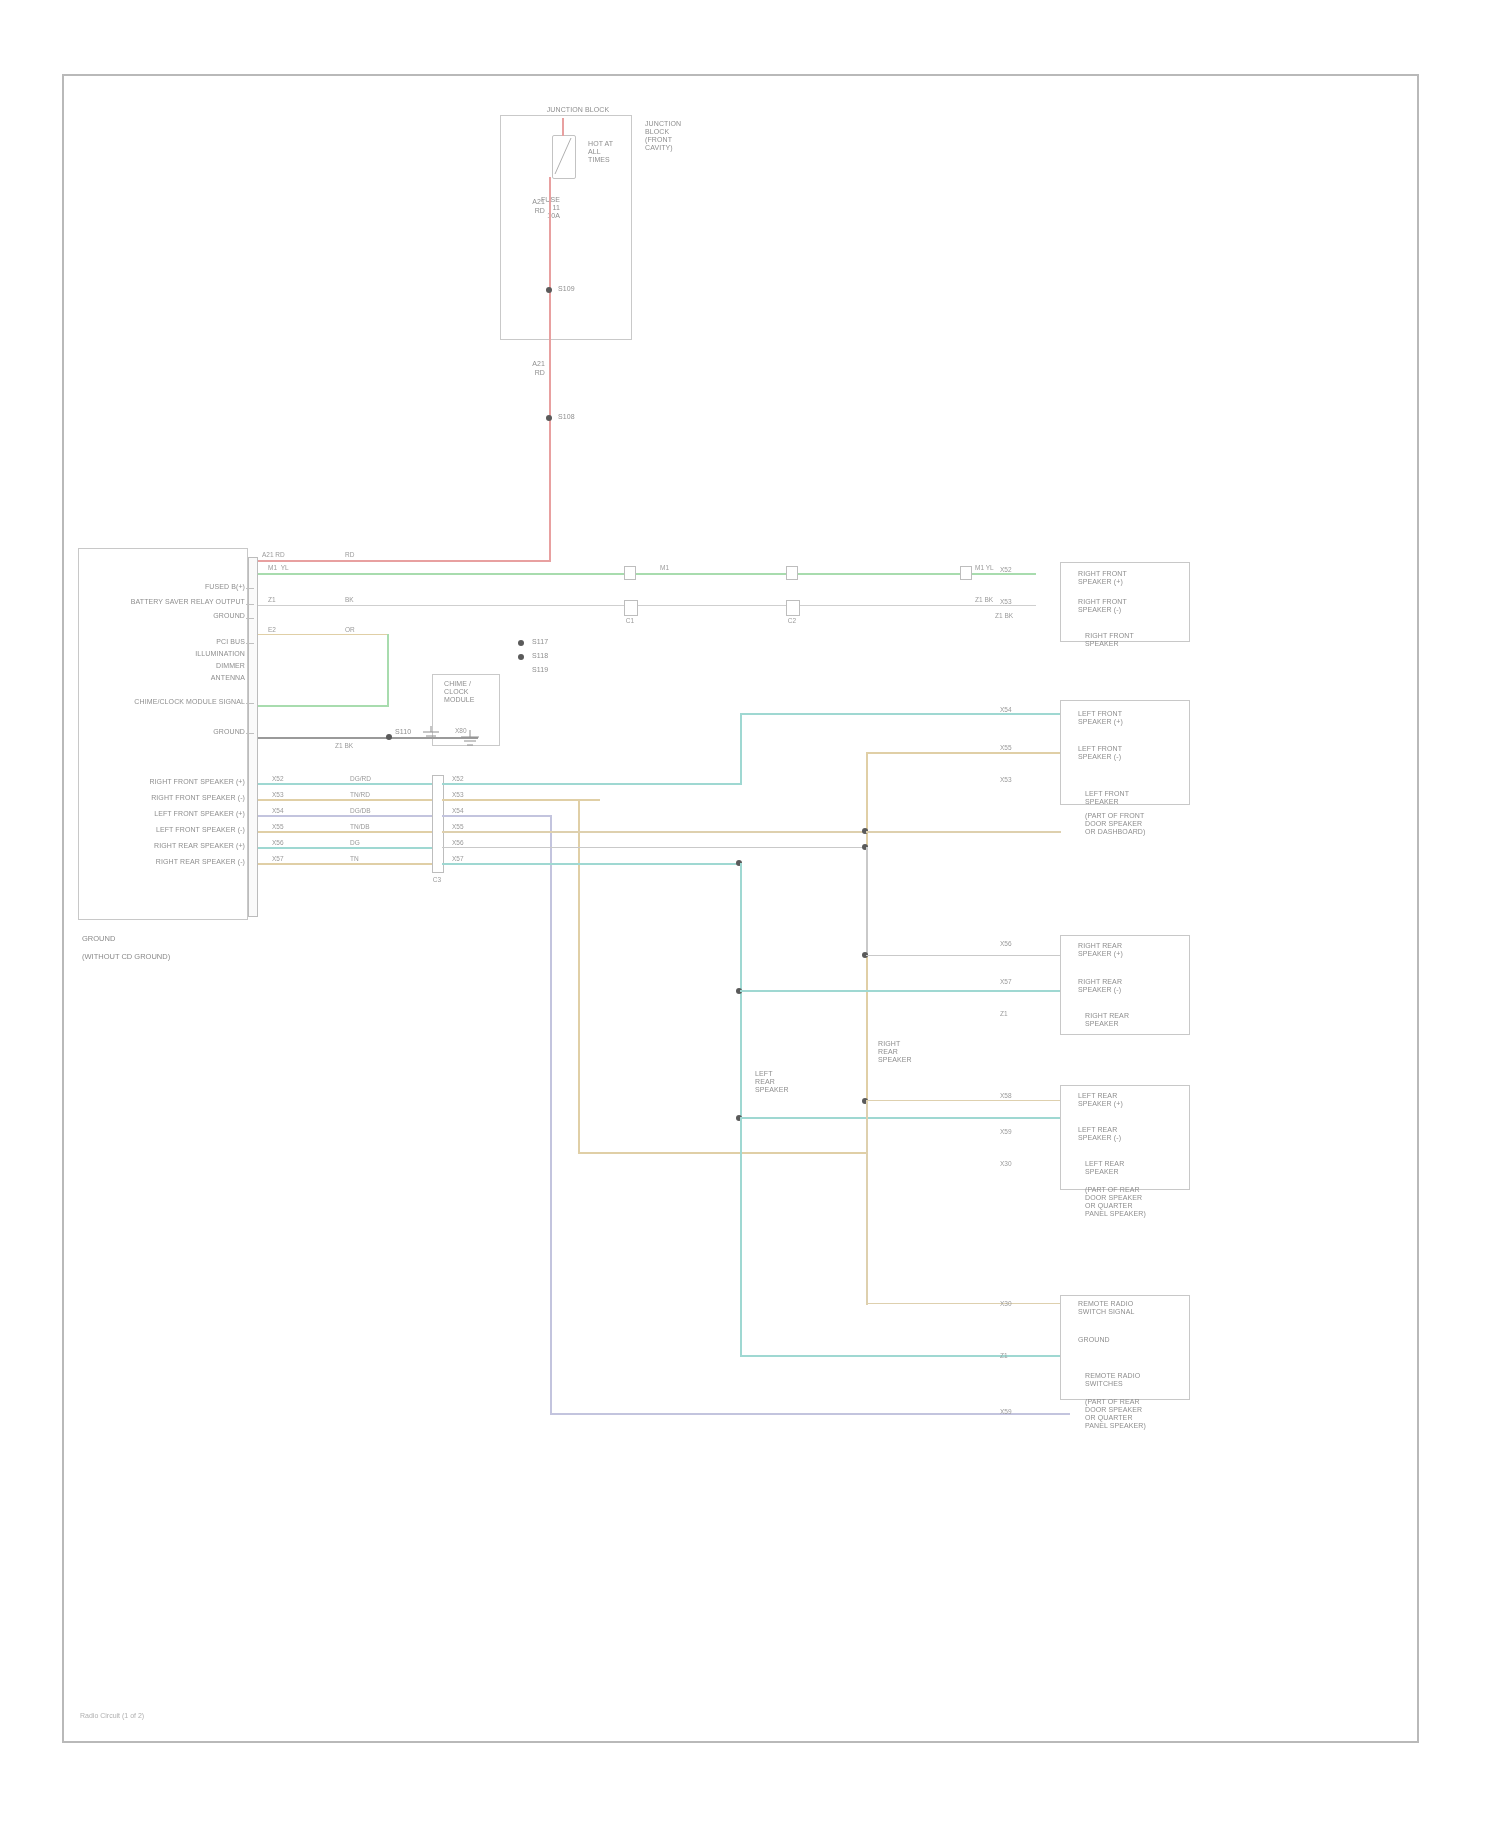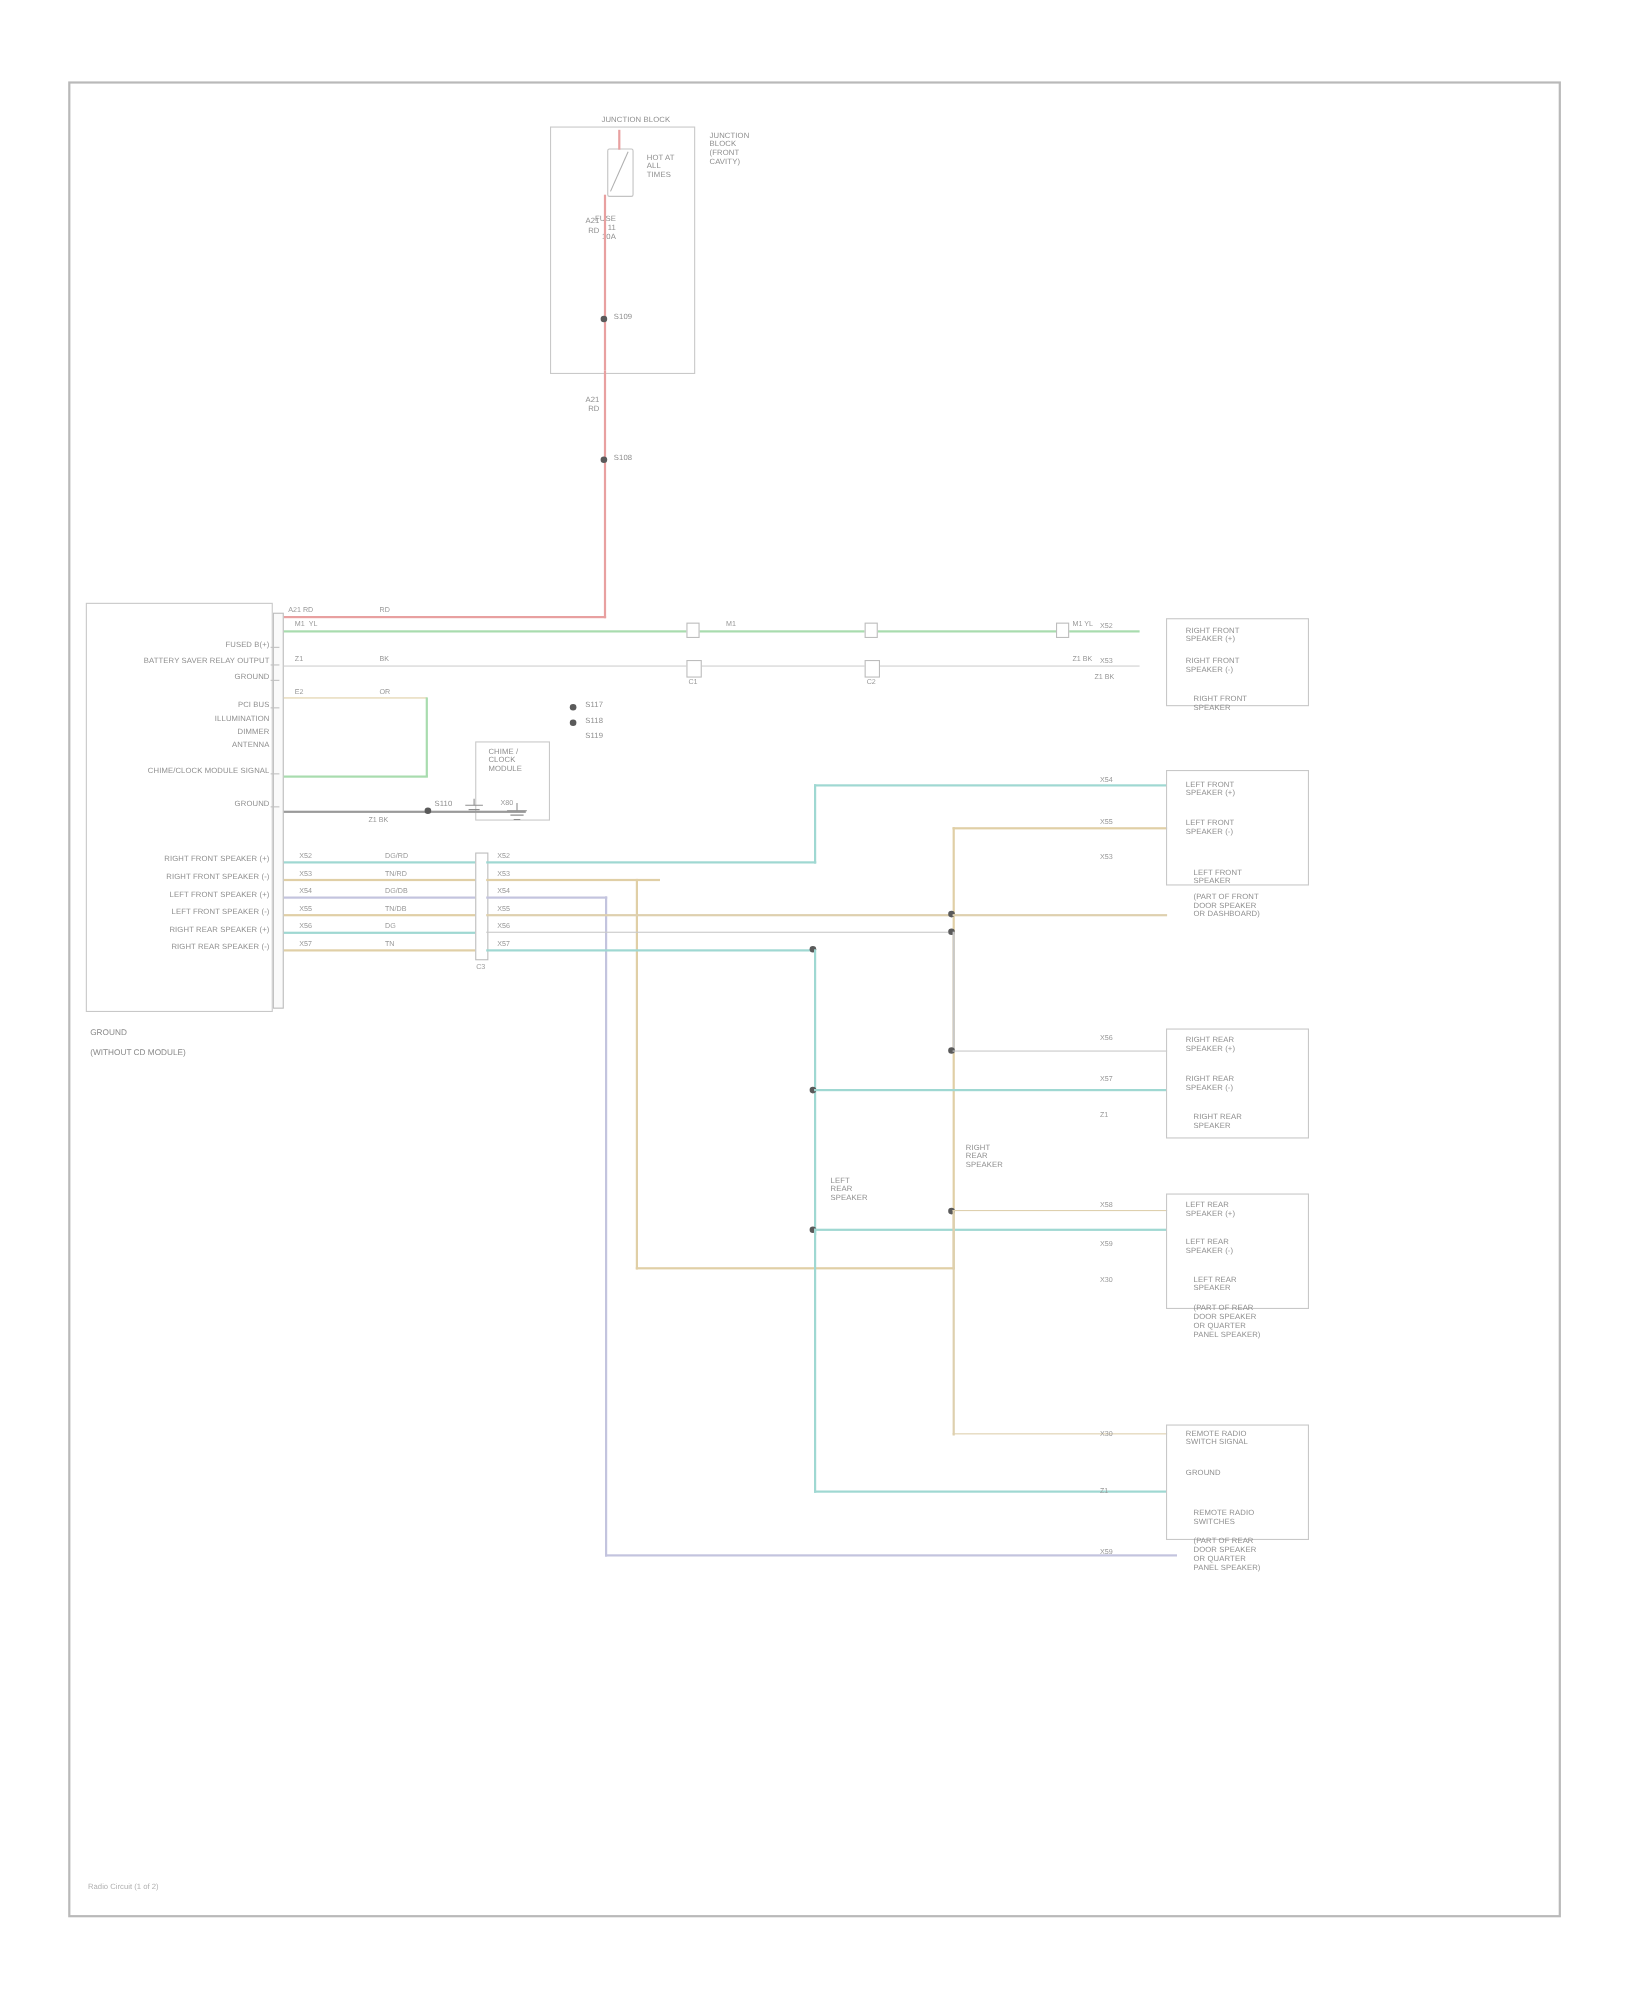--- a/index.html
+++ b/index.html
@@ -69,21 +69,21 @@
   <div class="wire" style="left:252px;top:560px;width:299px;height:2px;background:#e8a0a0;"></div>
   <div class="wlabel" style="left:262px;top:551px;">A21 RD</div>
   <div class="wlabel" style="left:345px;top:551px;">RD</div>
 
   <div class="modbox" style="left:78px;top:548px;width:170px;height:372px;border-color:#c8c8c8;"></div>
 
   <div class="box" style="left:248px;top:557px;width:10px;height:360px;border-color:#bcbcbc;background:#fafafa;"></div>
 
   <div class="ttl" style="left:82px;top:925px;width:170px;">
     <span>GROUND</span><br>
-    <span>(WITHOUT CD MODULE)</span>
+    <span>(WITHOUT CD GROUND)</span>
   </div>
 
   <div class="lbl r" style="left:90px;top:583px;width:155px;">FUSED B(+)</div>
   <div class="pin" style="left:246px;top:588px;width:8px;"></div>
 
   <div class="lbl r" style="left:80px;top:598px;width:165px;">BATTERY SAVER RELAY OUTPUT</div>
   <div class="pin" style="left:246px;top:604px;width:8px;"></div>
 
   <div class="lbl r" style="left:120px;top:612px;width:125px;">GROUND</div>
   <div class="pin" style="left:246px;top:618px;width:8px;"></div>

